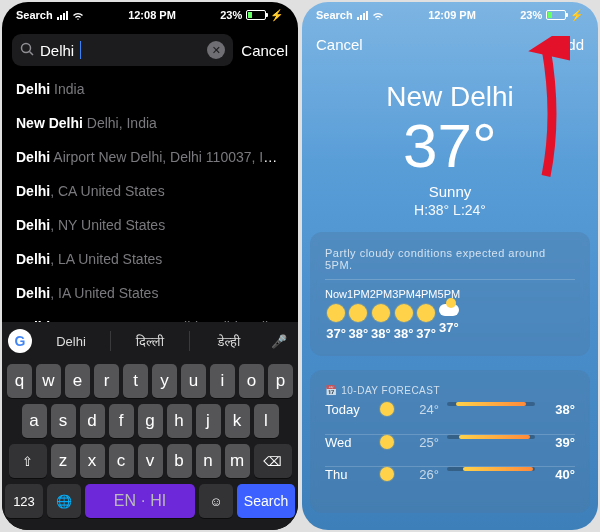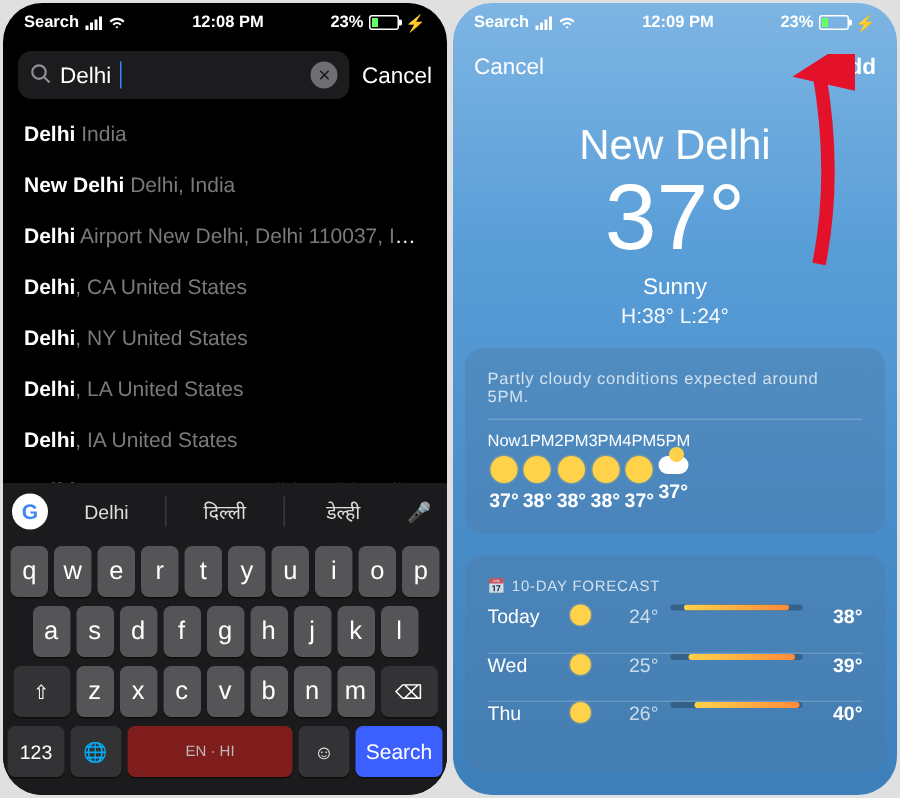--- a/index.html
+++ b/index.html
@@ -31,26 +31,26 @@
 .kb{position:absolute;bottom:0;left:0;right:0;background:#1b1b1d}
 .sugg{display:flex;align-items:center;height:38px;padding:0 6px;background:#1b1b1d;gap:6px}
 .gicon{width:24px;height:24px;border-radius:50%;background:#fff;display:flex;align-items:center;justify-content:center;font-weight:700;font-size:14px;color:#4285f4}
 .sugg span.sg{flex:1;text-align:center;color:#ddd;font-size:13px}
 .kbrows{padding:4px 3px 6px}
 .krow{display:flex;justify-content:center;gap:4px;margin-bottom:6px}
 .key{background:#555558;border-radius:5px;height:34px;display:flex;align-items:center;justify-content:center;color:#fff;font-size:17px;box-shadow:0 1px 0 rgba(0,0,0,.5)}
 .key.ch{width:25px}
 .key.ctrl{background:#333336;width:34px;font-size:13px}
 .key.wide{width:38px}
-.key.space{flex:1;background:#7f1d1d;font-size:10px;color:#bbb}
+.key.space{flex:1;background:#6d28d9;font-size:16px;color:#bbb}
 .key.search{background:#3c60ff;width:58px;font-size:14px}
 .sep{width:1px;height:20px;background:#3a3a3c}
 
 .hdr{display:flex;justify-content:space-between;padding:8px 14px;font-size:15px}
-.hdr .add{font-weight:700}
+.hdr .add{font-weight:400}
 .city{text-align:center;margin-top:20px}
 .city h1{font-size:28px;font-weight:400}
 .temp{font-size:62px;font-weight:200;line-height:1;margin-top:2px}
 .cond{font-size:15px;margin-top:6px}
 .hilo{font-size:14px;margin-top:2px;opacity:.95}
 .arrow{position:absolute;top:34px;right:28px;pointer-events:none}
 .card{margin:14px 8px 0;background:rgba(80,120,160,.35);border-radius:12px;padding:15px;backdrop-filter:blur(4px)}
 .fc-lbl{font-size:10px;color:rgba(255,255,255,.75);letter-spacing:.5px}
 .hours{display:flex;margin-top:8px}
 .hcol{display:flex;flex-direction:column;align-items:center;gap:4px;font-size:11px}

